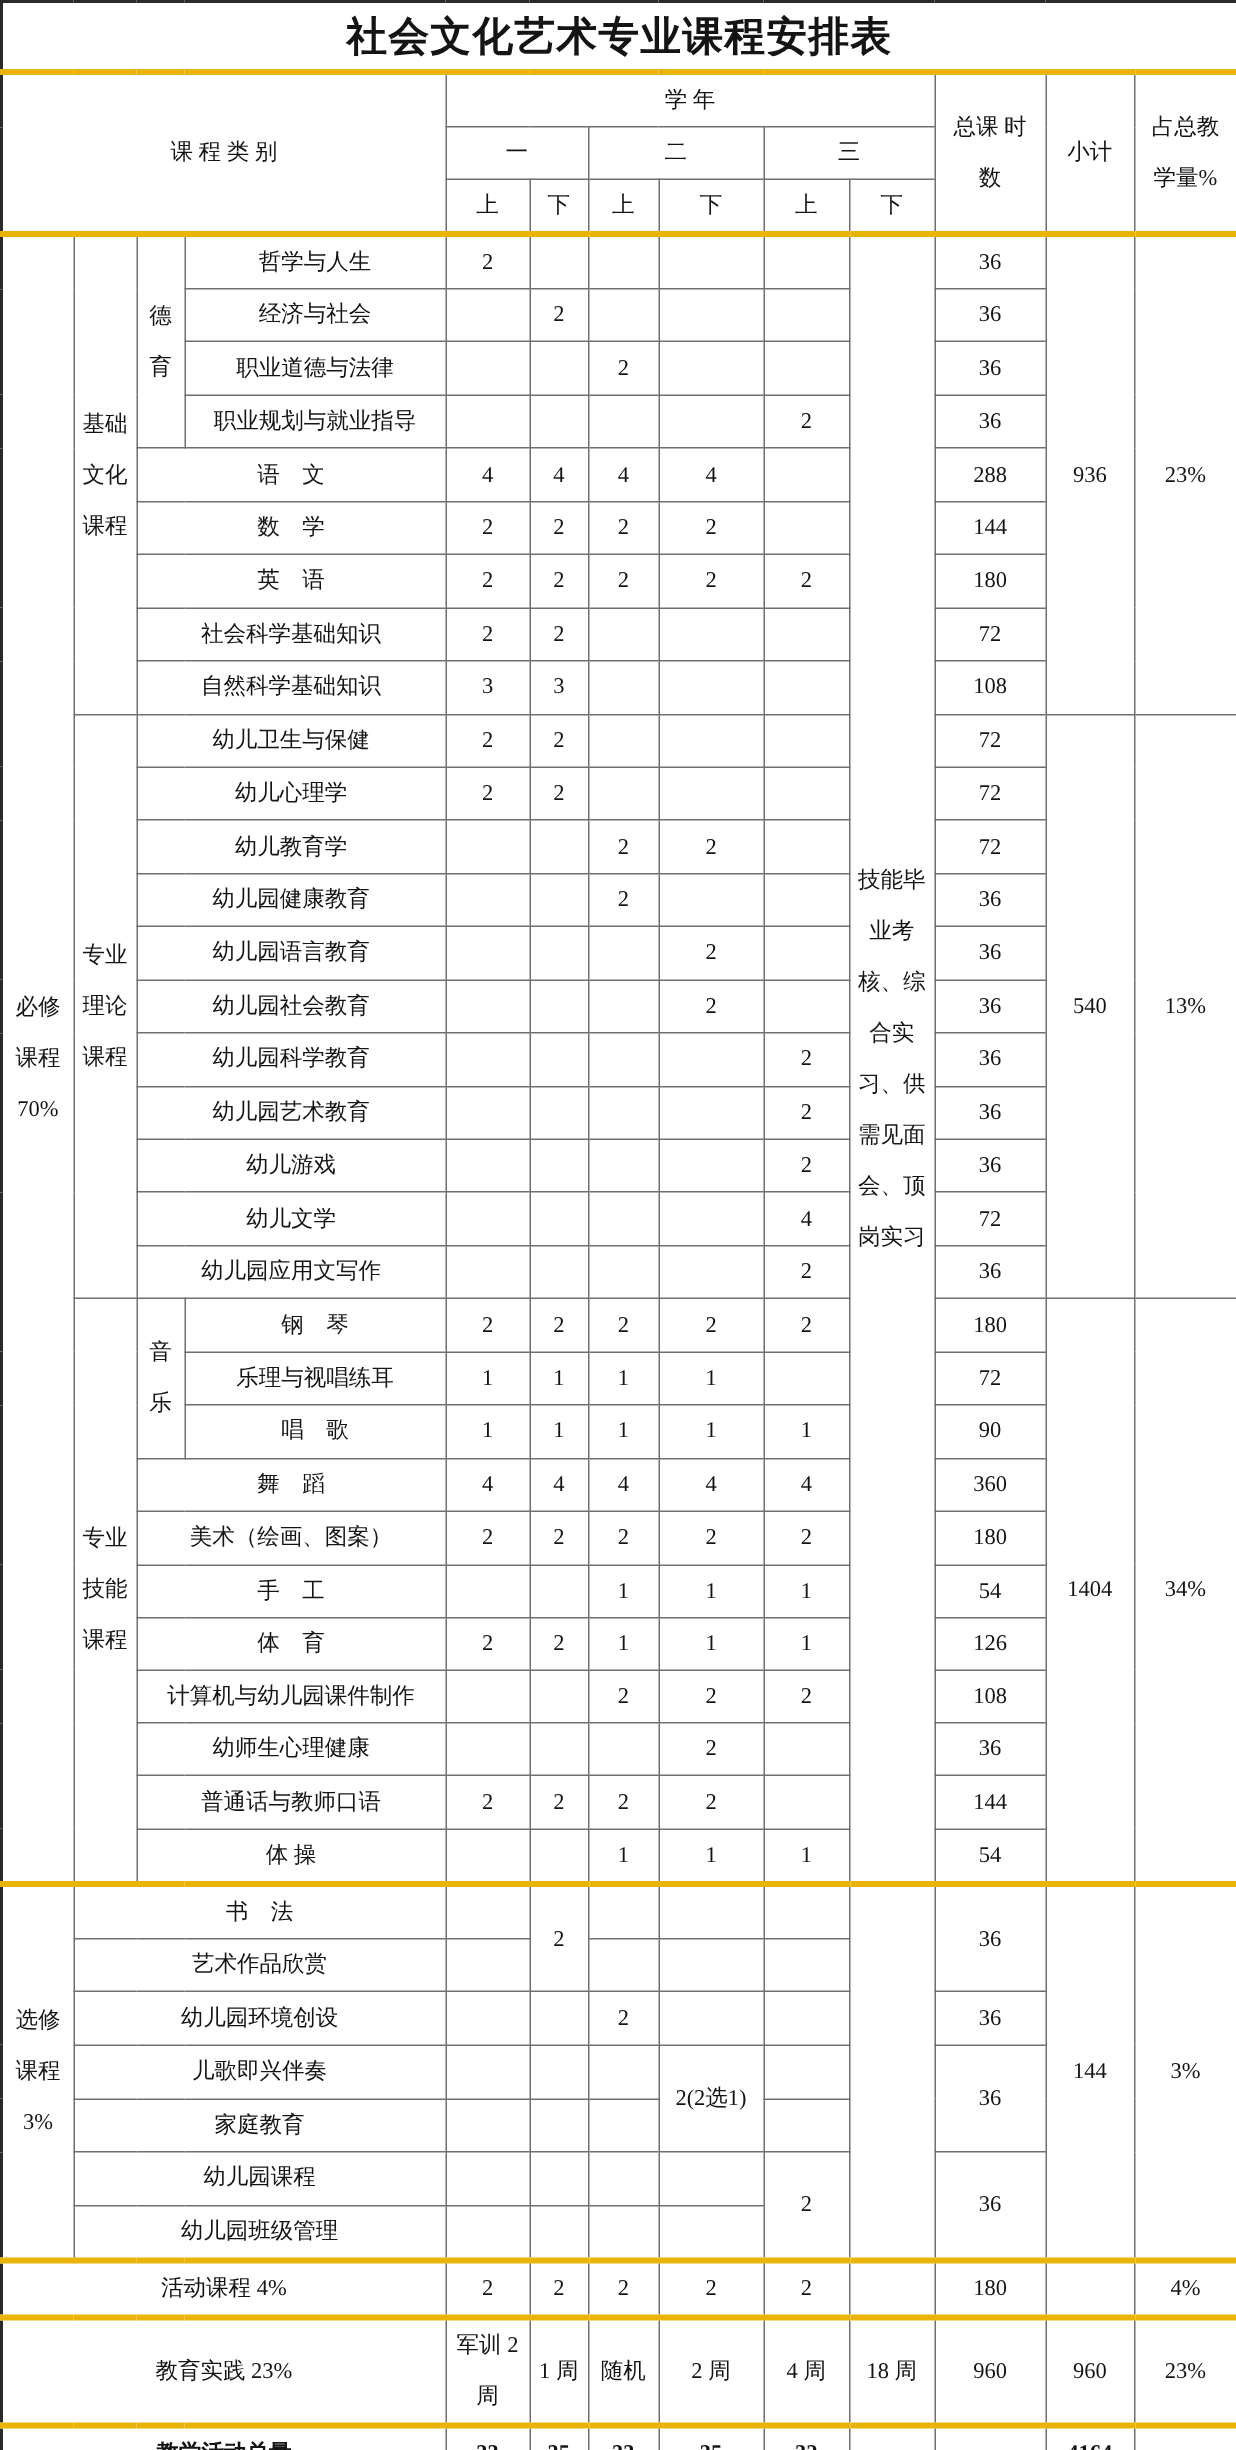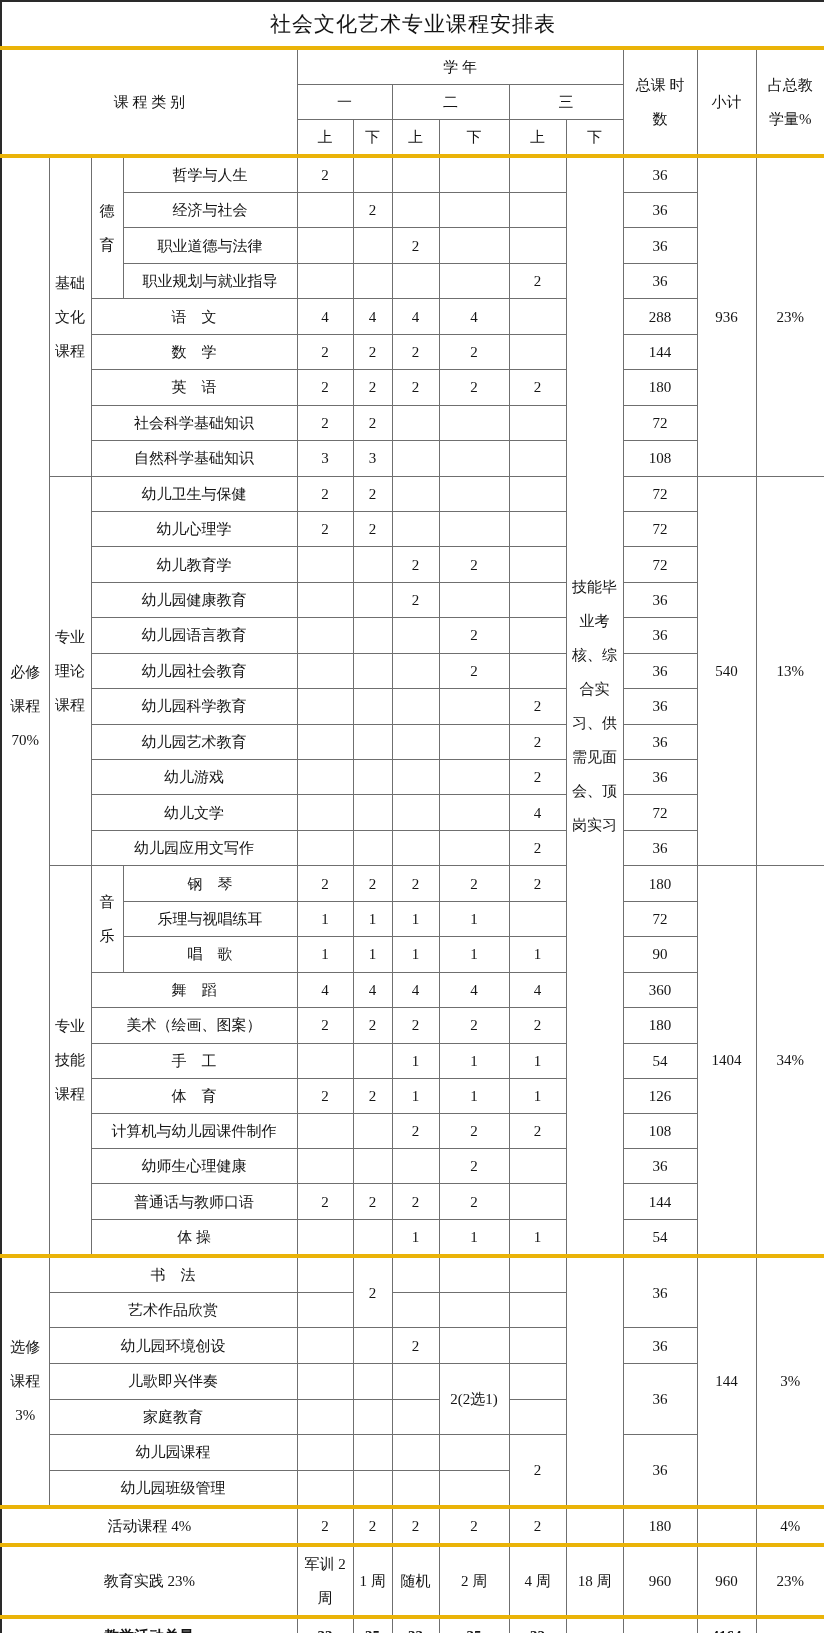--- a/index.html
+++ b/index.html
@@ -17,22 +17,22 @@
     text-align: center;
     vertical-align: middle;
     font-size: 15px;
     line-height: 34px;
     padding: 0 2px;
     white-space: pre-line;
     overflow: hidden;
   }
   tr.sect td { border-top: 4px solid #eab308; }
   tr.title-row td {
-    font-size: 21px;
-    font-weight: 400;
+    font-size: 27px;
+    font-weight: 700;
     line-height: 28px;
     letter-spacing: 1px;
     border-bottom: 2px solid #2a2a2a;
   }
   tr.bold td { font-weight: 700; }
   td.vtop { vertical-align: top; }
   td.pt83 { padding-top: 83px; }
   td.pt35 { padding-top: 35px; margin-left: 39px; }
 </style>
 </head>

